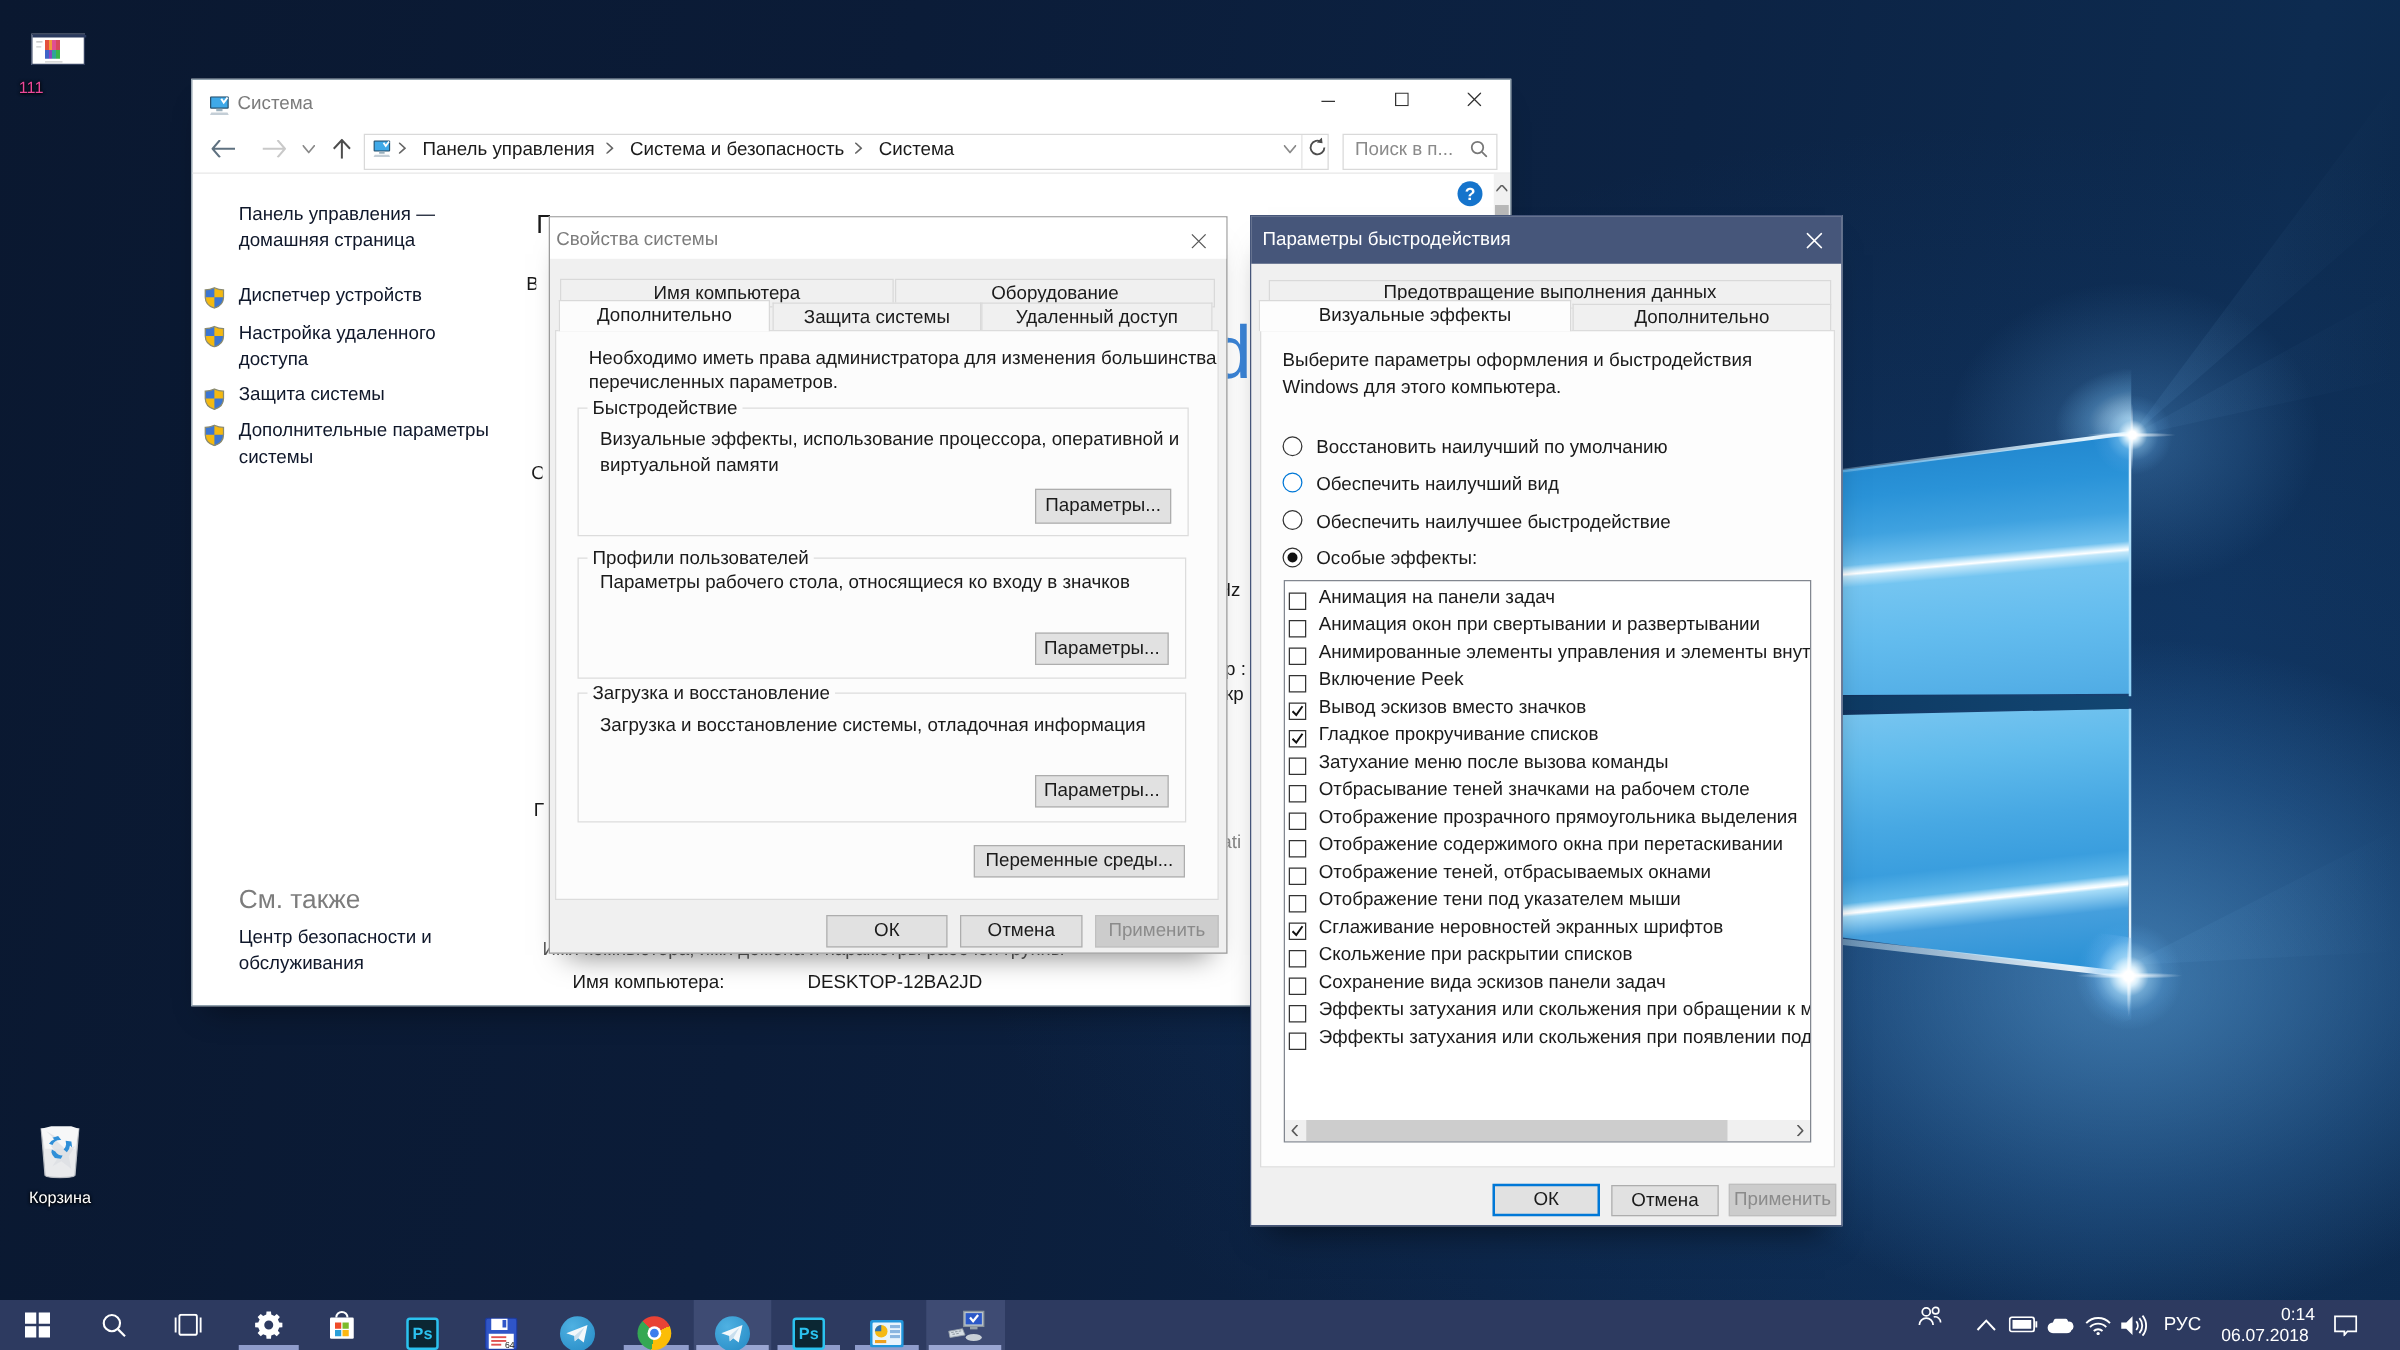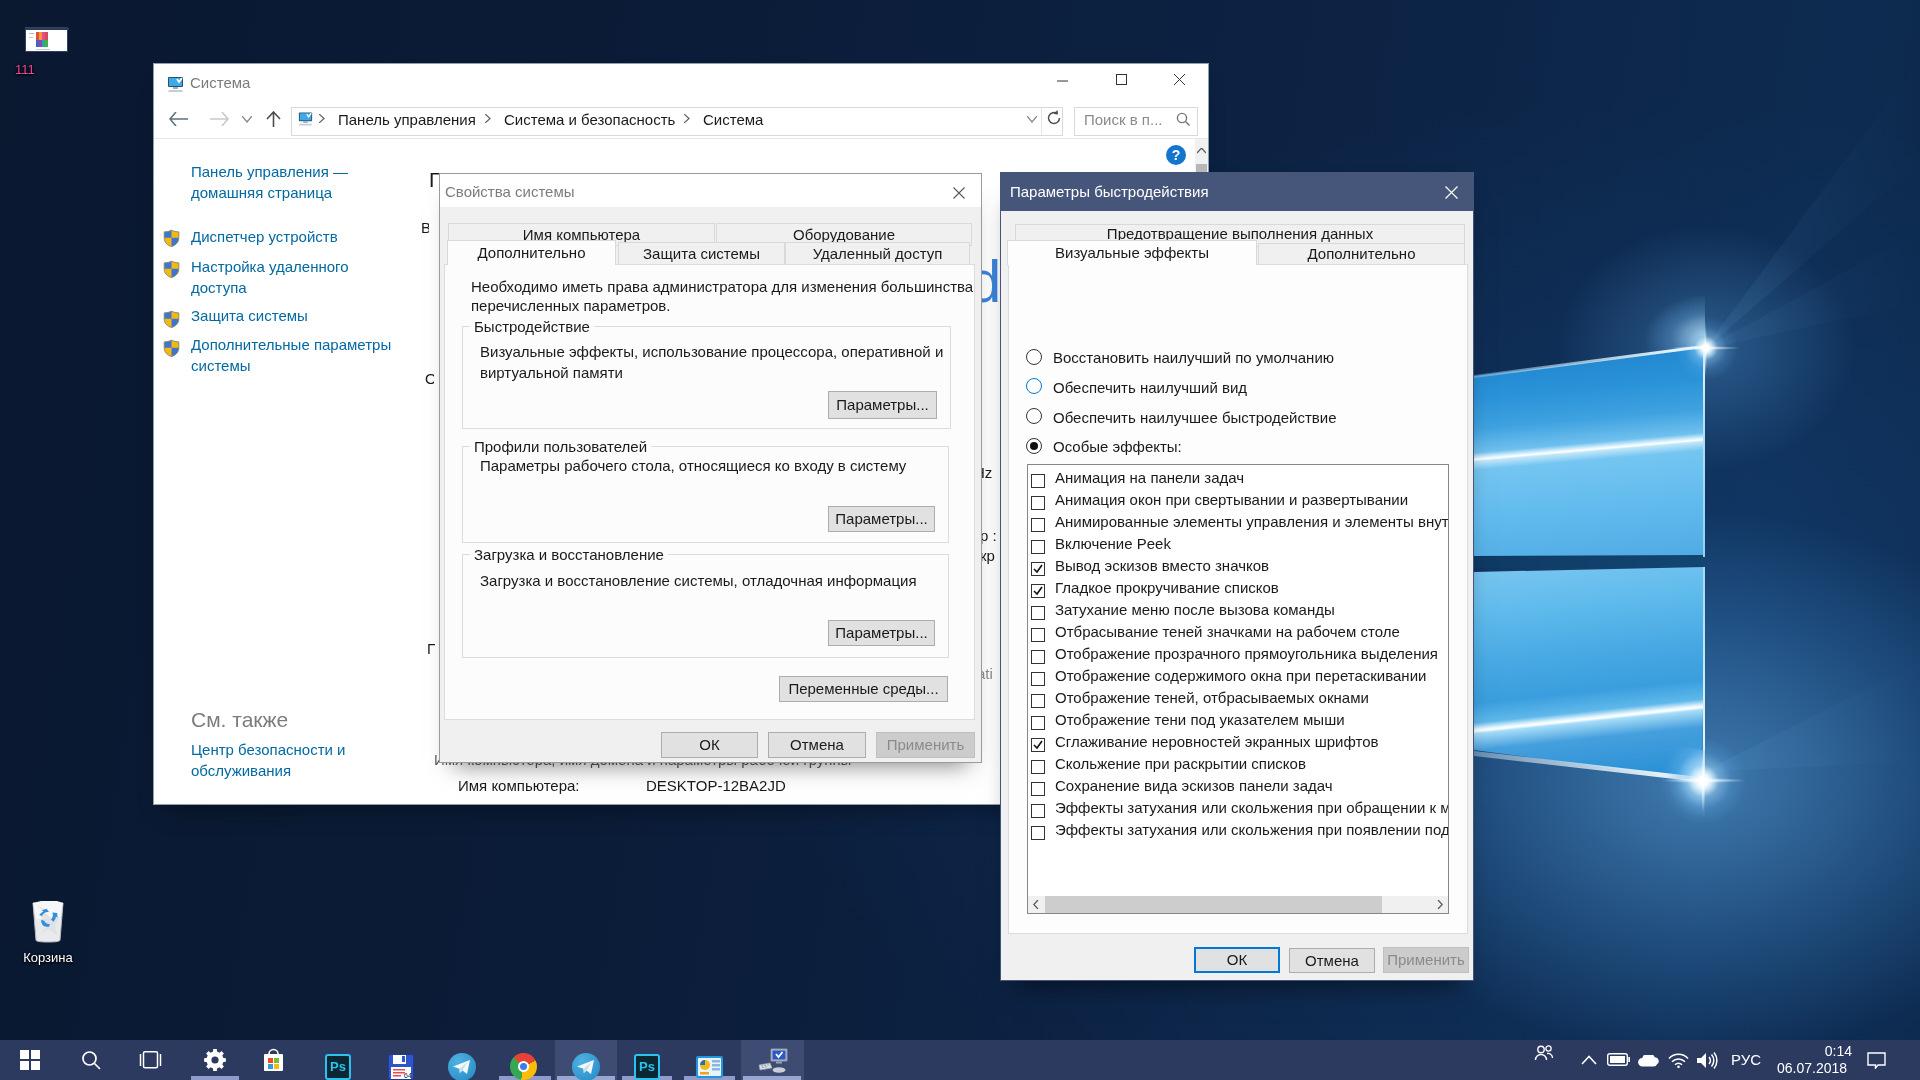--- a/index.html
+++ b/index.html
@@ -3,21 +3,21 @@
 *{margin:0;padding:0;box-sizing:border-box}
 html,body{width:1920px;height:1080px;overflow:hidden;font-family:"Liberation Sans",sans-serif;background:#0a1830}
 .abs{position:absolute}
 .t15{font-size:15px;color:#1a1a1a;white-space:nowrap}
 .btn{position:absolute;background:#e1e1e1;border:1px solid #adadad;font-size:15px;color:#1a1a1a;text-align:center;white-space:nowrap}
 .btnd{position:absolute;background:#cccccc;border:1px solid #bfbfbf;font-size:15px;color:#8b8b8b;text-align:center;white-space:nowrap}
 .grp{position:absolute;border:1px solid #dcdcdc}
 .grplab{position:absolute;background:#fcfcfc;padding:0 4px;font-size:15px;color:#1a1a1a;white-space:nowrap}
 .tab{position:absolute;background:#f0f0f0;border:1px solid #d9d9d9;font-size:15px;color:#1a1a1a;text-align:center}
 .cbx{position:absolute;width:14px;height:14px;border:1px solid #333;background:#fff}
-.link{position:absolute;font-size:15px;color:#0369a1;line-height:21px;white-space:nowrap}
+.link{position:absolute;font-size:15px;color:#0f172a;line-height:21px;white-space:nowrap}
 </style></head>
 <body>
 
 <div class="abs" style="left:0;top:0;width:1920px;height:1080px;background:
 radial-gradient(520px 380px at 1700px 784px, rgba(110,190,248,.50), rgba(80,160,228,.22) 45%, rgba(70,150,220,0) 72%),
 radial-gradient(220px 180px at 1706px 348px, rgba(100,175,240,.34), rgba(70,150,220,0) 68%),
 radial-gradient(1150px 750px at 1620px 660px, rgba(28,92,165,.30), rgba(28,92,165,0) 75%),
 linear-gradient(100deg,#0a1830 0%,#0b1c38 35%,#0c2344 65%,#0d2b50 88%,#0c2749 100%)"></div>
 <div class="abs" style="left:1703px;top:60px;width:217px;height:300px;clip-path:polygon(0% 97%,100% 0%,100% 34%);background:linear-gradient(to right,rgba(120,185,240,.10),rgba(120,185,240,.03) 60%,rgba(120,185,240,0))"></div>
 <div class="abs" style="left:1703px;top:200px;width:217px;height:170px;clip-path:polygon(0% 88%,100% 18%,100% 60%);background:linear-gradient(to right,rgba(120,185,240,.07),rgba(120,185,240,.02) 70%,rgba(120,185,240,0))"></div>
@@ -211,21 +211,21 @@
   <div class="tab" style="left:345px;top:68px;width:185px;height:23px;line-height:21px;border-bottom:none">Удаленный доступ</div>
   <div class="abs" style="left:4px;top:90px;width:531px;height:456px;background:#fcfcfc;border:1px solid #dcdcdc"></div>
   <div class="tab" style="left:7px;top:66px;width:169px;height:25px;background:#fcfcfc;border-bottom:none;line-height:23px">Дополнительно</div>
   <div class="t15 abs" style="left:31px;top:103px;line-height:19px">Необходимо иметь права администратора для изменения большинства<br>перечисленных параметров.</div>
   <div class="grp" style="left:22px;top:152px;width:489px;height:103px"></div>
   <div class="grplab" style="left:30px;top:144px">Быстродействие</div>
   <div class="t15 abs" style="left:40px;top:167px;line-height:21px">Визуальные эффекты, использование процессора, оперативной и<br>виртуальной памяти</div>
   <div class="btn" style="left:388px;top:217px;width:109px;height:28px;line-height:26px">Параметры...</div>
   <div class="grp" style="left:22px;top:272px;width:487px;height:97px"></div>
   <div class="grplab" style="left:30px;top:264px">Профили пользователей</div>
-  <div class="t15 abs" style="left:40px;top:283px">Параметры рабочего стола, относящиеся ко входу в систему</div>
+  <div class="t15 abs" style="left:40px;top:283px">Параметры рабочего стола, относящиеся ко входу в значков</div>
   <div class="btn" style="left:388px;top:332px;width:107px;height:26px;line-height:24px">Параметры...</div>
   <div class="grp" style="left:22px;top:380px;width:487px;height:104px"></div>
   <div class="grplab" style="left:30px;top:372px">Загрузка и восстановление</div>
   <div class="t15 abs" style="left:40px;top:398px">Загрузка и восстановление системы, отладочная информация</div>
   <div class="btn" style="left:388px;top:446px;width:107px;height:26px;line-height:24px">Параметры...</div>
   <div class="btn" style="left:339px;top:502px;width:169px;height:26px;line-height:24px">Переменные среды...</div>
   <div class="btn" style="left:221px;top:558px;width:97px;height:26px;line-height:24px">ОК</div>
   <div class="btn" style="left:328px;top:558px;width:98px;height:26px;line-height:24px">Отмена</div>
   <div class="btnd" style="left:436px;top:558px;width:99px;height:26px;line-height:24px">Применить</div>
 </div>
@@ -233,20 +233,21 @@
 <div class="abs" style="left:1000px;top:172px;width:474px;height:809px;background:#f0f0f0;border:1px solid #46567a;box-shadow:0 18px 26px -14px rgba(0,0,0,.55);z-index:30">
   <div class="abs" style="left:0;top:0;width:472px;height:38px;background:#46567a"></div>
   <div class="abs" style="left:9px;top:10px;font-size:15px;color:#fff;white-space:nowrap">Параметры быстродействия</div>
   <svg class="abs" style="left:444px;top:13px" width="13" height="13">
       <path d="M0.5 0.5 L12.5 12.5 M12.5 0.5 L0.5 12.5" stroke="#fff" stroke-width="1.2"></path>
     </svg>
   <div class="tab" style="left:14px;top:51px;width:450px;height:23px;line-height:17px">Предотвращение выполнения данных</div>
   <div class="tab" style="left:257px;top:70px;width:207px;height:22px;line-height:20px;border-bottom:none">Дополнительно</div>
   <div class="abs" style="left:7px;top:91px;width:460px;height:670px;background:#fdfdfd;border:1px solid #dcdcdc"></div>
   <div class="tab" style="left:6px;top:67px;width:250px;height:25px;background:#fdfdfd;border-bottom:none;line-height:23px">Визуальные эффекты</div>
+  <div class="t15 abs" style="left:25px;top:105px;line-height:21px">Выберите параметры оформления и быстродействия<br>Windows для этого компьютера.</div>
   <div class="abs" style="left:25px;top:176px;width:16px;height:16px;border:1px solid #333;border-radius:50%;background:#fff"></div>
   <div class="t15 abs" style="left:52px;top:176px">Восстановить наилучший по умолчанию</div>
   <div class="abs" style="left:25px;top:205px;width:16px;height:16px;border:1px solid #0078d7;border-radius:50%;background:#fff"></div>
   <div class="t15 abs" style="left:52px;top:206px">Обеспечить наилучший вид</div>
   <div class="abs" style="left:25px;top:235px;width:16px;height:16px;border:1px solid #333;border-radius:50%;background:#fff"></div>
   <div class="t15 abs" style="left:52px;top:236px">Обеспечить наилучшее быстродействие</div>
   <div class="abs" style="left:25px;top:265px;width:16px;height:16px;border:1px solid #333;border-radius:50%;background:#fff"></div>
   <div class="abs" style="left:29px;top:269px;width:8px;height:8px;border-radius:50%;background:#111"></div>
   <div class="t15 abs" style="left:52px;top:265px">Особые эффекты:</div>
   <div class="abs" style="left:26px;top:291px;width:422px;height:450px;background:#fff;border:1px solid #828790;overflow:hidden">

